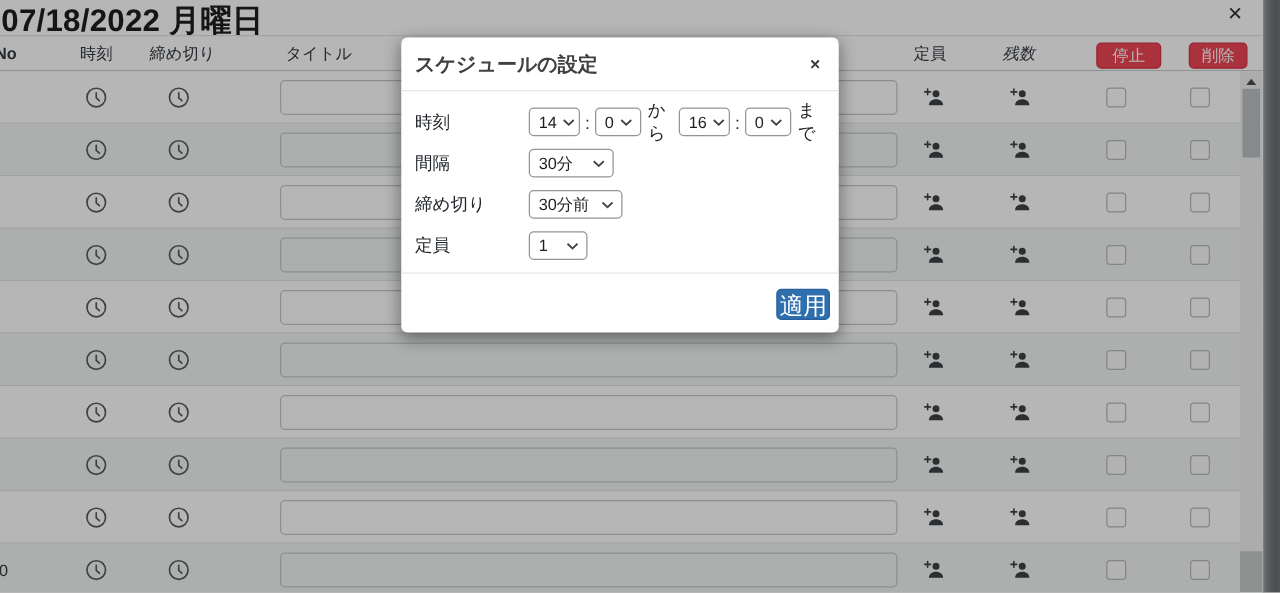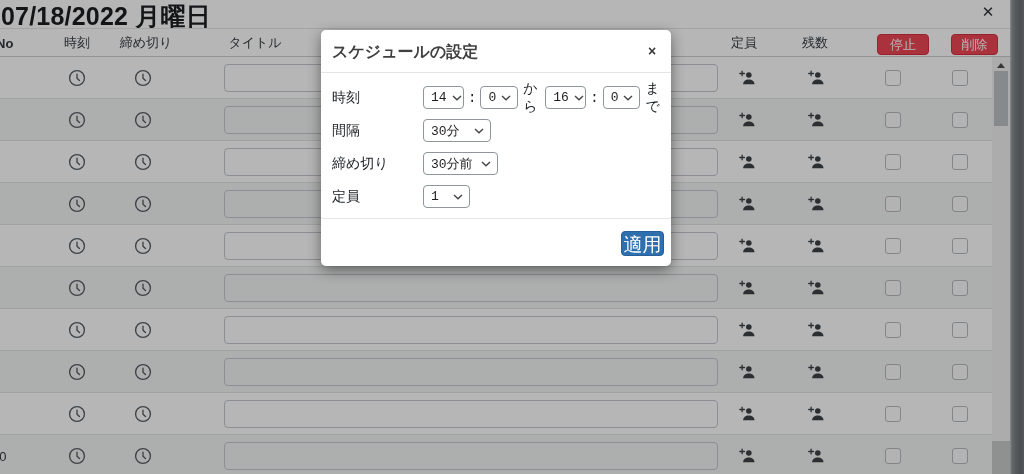--- a/index.html
+++ b/index.html
@@ -23,21 +23,21 @@
   }
   
   .thead {
     position:absolute; left:0; top:28px; width:1010px; height:29px;
     border-top:1px solid #e3e6e8; border-bottom:1px solid #c9ced2; background:#fff;
   }
   .hlabel { position:absolute; top:50%; transform:translate(-50%,-50%);
     font-size:13px; color:#343a40; white-space:nowrap; }
   .h-no { left:2px; transform:translate(0,-50%); margin-left:-6px; font-weight:bold; }
   .h-time { left:77px; } .h-deadline { left:146px; } .h-title { left:255px; }
-  .h-capacity { left:744px; } .h-remaining { left:815px; }
+  .h-capacity { left:744px; } .h-remaining { left:815px;font-style:italic; }
   .hbtn {
     position:absolute; top:5px; height:21px; line-height:19px; text-align:center;
     background:#ef4656; border:1px solid #d63243; border-radius:4px;
     color:#fff; font-size:13px; cursor:pointer; padding:0;
     font-family:inherit;
   }
   .hbtn-stop { left:877px; width:52px; }
   .hbtn-del  { left:951px; width:47px; }
   
   .rows { position:absolute; left:0; top:57px; width:1010px; }
@@ -85,21 +85,21 @@
   .modal-header { position:relative; height:43px; border-bottom:1px solid #e3e7ea; }
   .modal-title { position:absolute; left:11px; top:12px; font-size:16px; font-weight:bold; color:#404040; }
   .modal-close {
     position:absolute; right:8px; top:10px; width:22px; height:22px; text-align:center; line-height:22px;
     font-size:14px; font-weight:bold; color:#3a3a3a; cursor:pointer; background:none; border:none;
     font-family:inherit;
   }
   .modal-body { padding:13px 11px 0 11px; }
   .frow { display:flex; align-items:center; height:23px; margin-bottom:10px; }
   .flabel { width:91px; font-size:14px; color:#212529; flex:0 0 91px; }
-  .fcontrols { display:flex; align-items:center; gap:3px;font-family:Liberation Mono, monospace; }
+  .fcontrols { display:flex; align-items:center; gap:3px; }
   .sel {
     height:23px; border:1px solid #8f959a; border-radius:4px; background:#fff;
     display:flex; align-items:center; justify-content:space-between;
     padding:0 6px 0 7px; font-size:13px; color:#1f1f1f; cursor:pointer;
   }
   .sel svg { flex:0 0 auto; margin-left:5px; }
   .sel-sm    { width:41px; }
   .sel-min   { width:40px; }
   .sel-int   { width:68px;text-align:right; }
   .sel-dead  { width:75px; }

